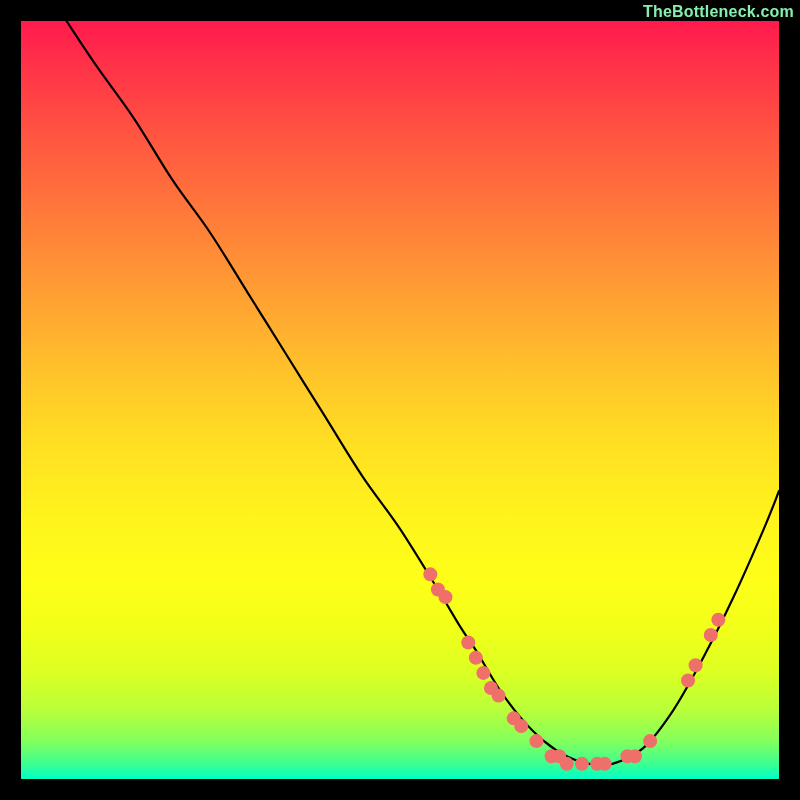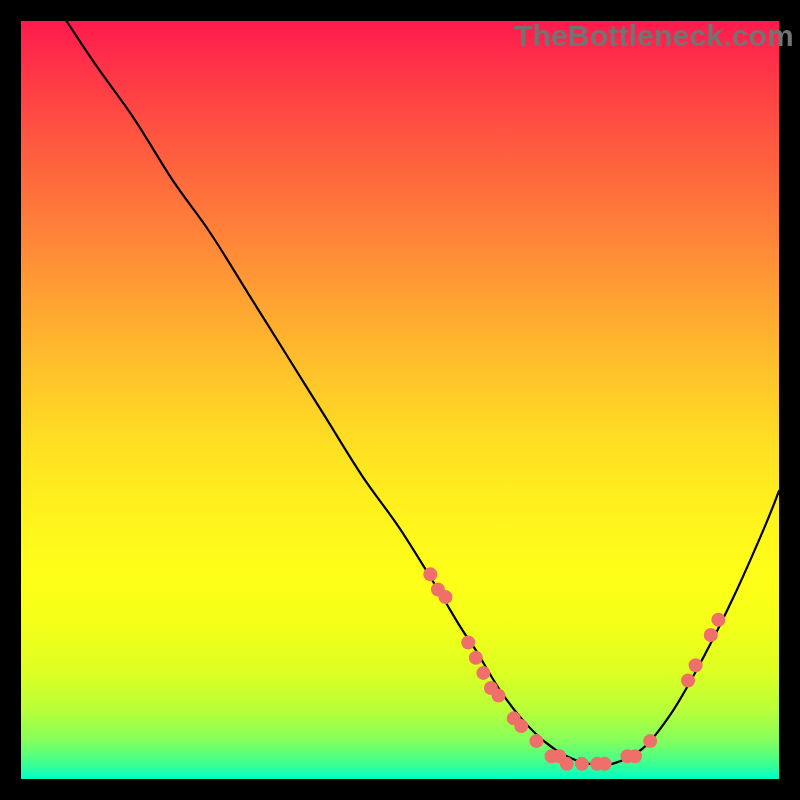--- a/index.html
+++ b/index.html
@@ -47,24 +47,24 @@
       #f2ff19 80%,
       #dcff23 86%,
       #b8ff3a 91%,
       #83ff5d 95%,
       #3cff91 98%,
       #00ffc8 100%
     );
   }
   .watermark {
     position: absolute;
-    top: 19px;
+    top: 3px;
     right: 6px;
-    color: #737373;
-    font-size: 30px;
+    color: #86efac;
+    font-size: 16px;
     font-weight: 600;
     letter-spacing: 0.2px;
     user-select: none;
   }
   svg.curve {
     position: absolute;
     left: 0;
     top: 0;
     width: 758px;
     height: 758px;

